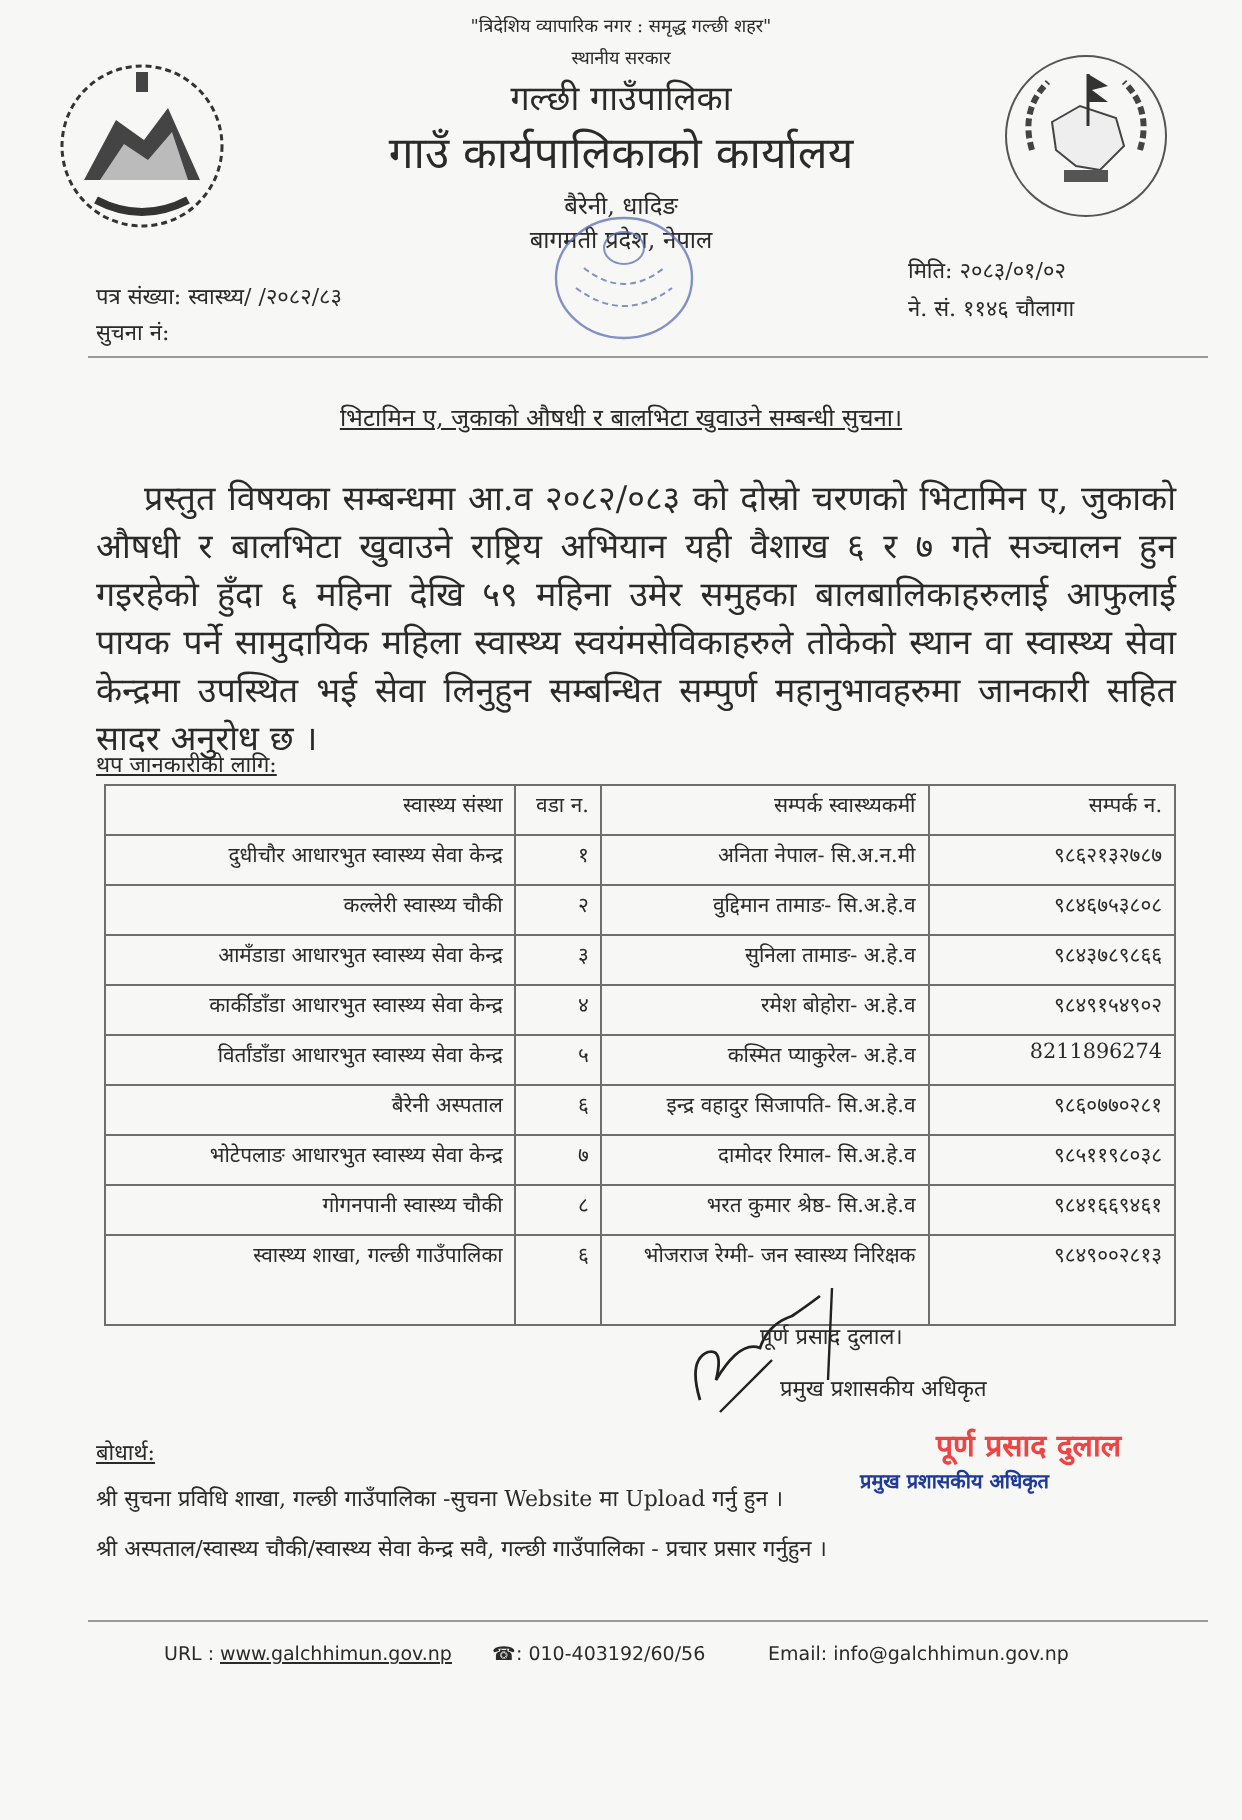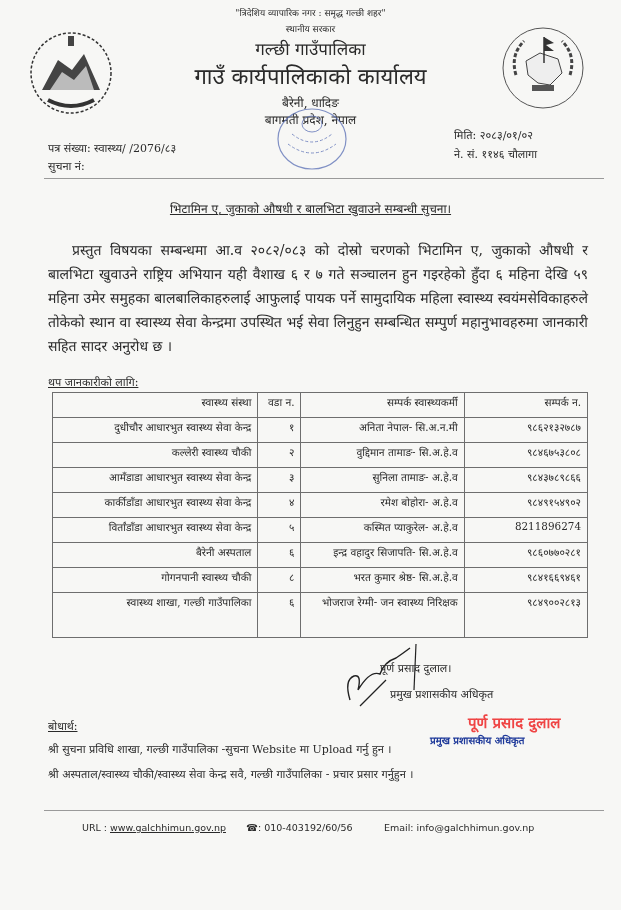--- a/index.html
+++ b/index.html
@@ -15,21 +15,21 @@
   .office { top:60px; font-size:22px; font-family:"DejaVu Sans", sans-serif; }
   .addr1 { top:94px; font-size:12px; }
   .addr2 { top:111px; font-size:12px; }
   .logo { width:86px; height:86px; border-radius:50%; }
   .logo-left { left:28px; top:30px; }
   .logo-right { left:500px; top:25px; }
   .stamp { left:272px; top:104px; width:80px; height:70px; opacity:0.75; }
   .meta { font-size:11px; }
   .rule { height:0; border-top:1px solid #9a9a9a; }
   .title { top:200px; font-size:12px; text-decoration:underline; }
-  .para { left:48px; top:238px; width:540px; font-size:14px; line-height:24px; text-align:justify; text-indent:24px; }
+  .para { left:48px; top:238px; width:540px; font-size:17px; line-height:24px; text-align:justify; text-indent:24px; }
   .more { left:48px; top:374px; font-size:11px; text-decoration:underline; }
   table.contacts { position:absolute; left:52px; top:392px; width:536px; border-collapse:collapse; font-size:10.4px; }
   table.contacts td, table.contacts th { border:1px solid #6e6e6e; padding:2px 6px; height:20px; vertical-align:top; font-weight:normal; text-align:right; }
   .c1 { width:184px; } .c2 { width:30px; } .c3 { width:150px; } .c4 { width:110px; }
   .sig1 { left:380px; top:660px; font-size:11px;text-align:right; }
   .sig2 { left:390px; top:686px; font-size:11px; }
   .sig3 { left:432px; top:712px; font-size:15px; font-weight:bold; color:#ef4444; font-family:"DejaVu Sans", sans-serif;margin-left:36px; }
   .sig4 { left:430px; top:733px; font-size:10px; font-weight:bold; color:#1f3a9a; font-family:"DejaVu Sans", sans-serif; }
   .signature { left:340px; top:640px; width:110px; height:70px; }
   .cc-label { left:48px; top:718px; font-size:11px; text-decoration:underline; }
@@ -71,21 +71,21 @@
 </div>
 <div class="abs stamp">
   <svg width="80" height="70" viewBox="0 0 80 70">
     <ellipse cx="40" cy="35" rx="34" ry="30" fill="none" stroke="#5a6fb5" stroke-width="1.2"></ellipse>
     <ellipse cx="40" cy="20" rx="10" ry="8" fill="none" stroke="#5a6fb5" stroke-width="1"></ellipse>
     <path d="M16 40 Q40 58 64 40" fill="none" stroke="#5a6fb5" stroke-width="1" stroke-dasharray="3 2"></path>
     <path d="M20 30 Q40 46 60 30" fill="none" stroke="#5a6fb5" stroke-width="1" stroke-dasharray="3 2"></path>
   </svg>
 </div>
 
-<div class="abs meta" style="left:48px; top:140px;">पत्र संख्या: स्वास्थ्य/ /2076/८३</div>
+<div class="abs meta" style="left:48px; top:140px;">पत्र संख्या: स्वास्थ्य/ /२०८२/८३</div>
 <div class="abs meta" style="left:48px; top:158px;">सुचना नं:</div>
 <div class="abs meta" style="left:454px; top:127px;">मिति: २०८३/०१/०२</div>
 <div class="abs meta" style="left:454px; top:146px;">ने. सं. ११४६ चौलागा</div>
 <div class="abs rule" style="left:44px; top:178px; width:560px;"></div>
 
 <div class="abs center title">भिटामिन ए, जुकाको औषधी र बालभिटा खुवाउने सम्बन्धी सुचना।</div>
 <div class="abs para">प्रस्तुत विषयका सम्बन्धमा आ.व २०८२/०८३ को दोस्रो चरणको भिटामिन ए, जुकाको औषधी र बालभिटा खुवाउने राष्ट्रिय अभियान यही वैशाख ६ र ७ गते सञ्चालन हुन गइरहेको हुँदा ६ महिना देखि ५९ महिना उमेर समुहका बालबालिकाहरुलाई आफुलाई पायक पर्ने सामुदायिक महिला स्वास्थ्य स्वयंमसेविकाहरुले तोकेको स्थान वा स्वास्थ्य सेवा केन्द्रमा उपस्थित भई सेवा लिनुहुन सम्बन्धित सम्पुर्ण महानुभावहरुमा जानकारी सहित सादर अनुरोध छ ।</div>
 <div class="abs more">थप जानकारीको लागि:</div>
 
 <table class="contacts">
@@ -128,20 +128,26 @@
         <td>कस्मित प्याकुरेल- अ.हे.व</td>
         <td>8211896274</td>
       </tr>
       <tr>
         <td>बैरेनी अस्पताल</td>
         <td>६</td>
         <td>इन्द्र वहादुर सिजापति- सि.अ.हे.व</td>
         <td>९८६०७७०२८१</td>
       </tr>
       <tr>
+        <td>भोटेपलाङ आधारभुत स्वास्थ्य सेवा केन्द्र</td>
+        <td>७</td>
+        <td>दामोदर रिमाल- सि.अ.हे.व</td>
+        <td>९८५११९८०३८</td>
+      </tr>
+      <tr>
         <td>गोगनपानी स्वास्थ्य चौकी</td>
         <td>८</td>
         <td>भरत कुमार श्रेष्ठ- सि.अ.हे.व</td>
         <td>९८४१६६९४६१</td>
       </tr>
       <tr>
         <td style="height: 40px;">स्वास्थ्य शाखा, गल्छी गाउँपालिका</td>
         <td style="height: 40px;">६</td>
         <td style="height: 40px;">भोजराज रेग्मी- जन स्वास्थ्य निरिक्षक</td>
         <td style="height: 40px;">९८४९००२८१३</td>

